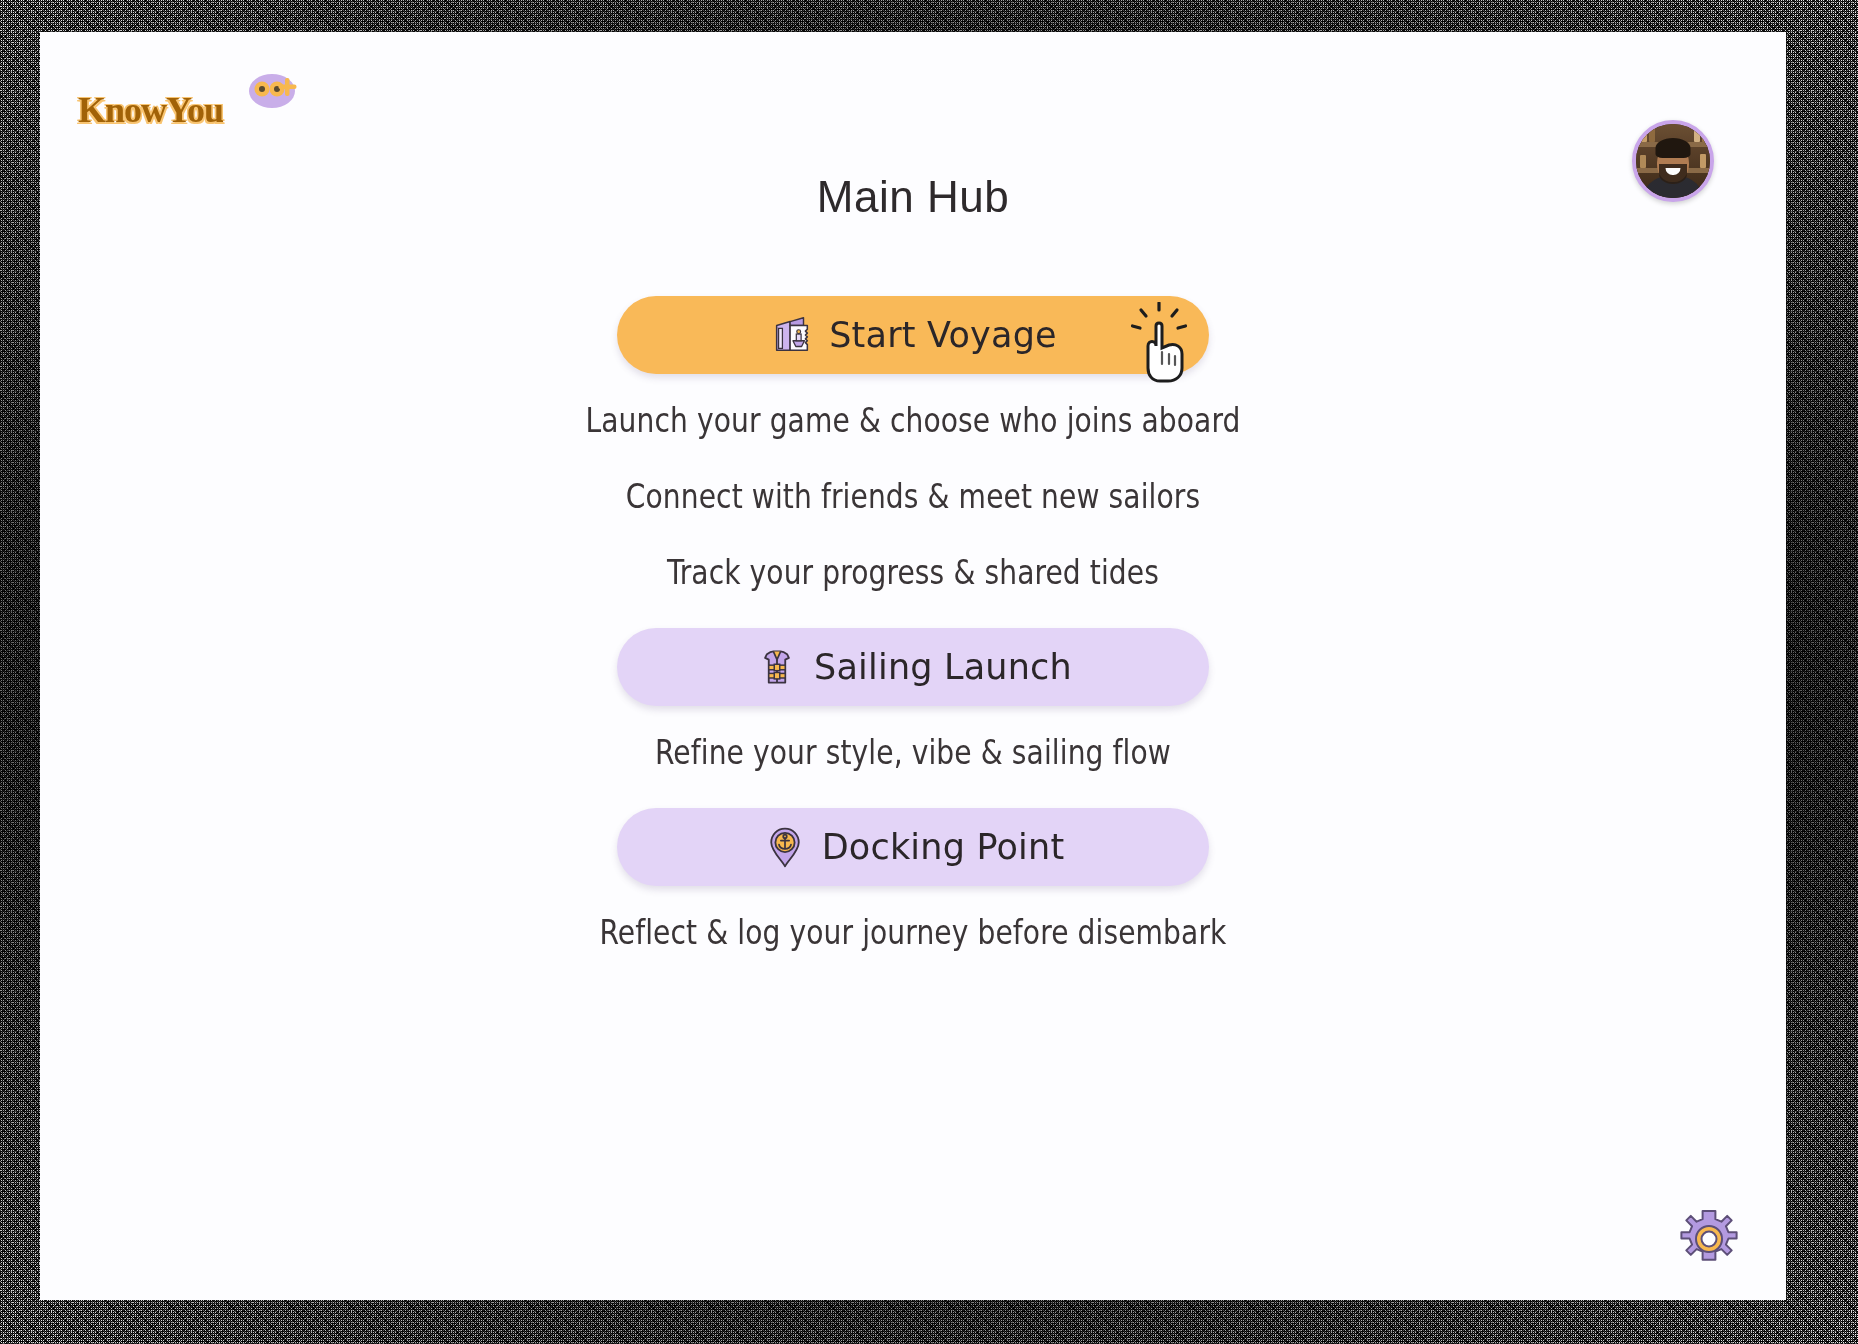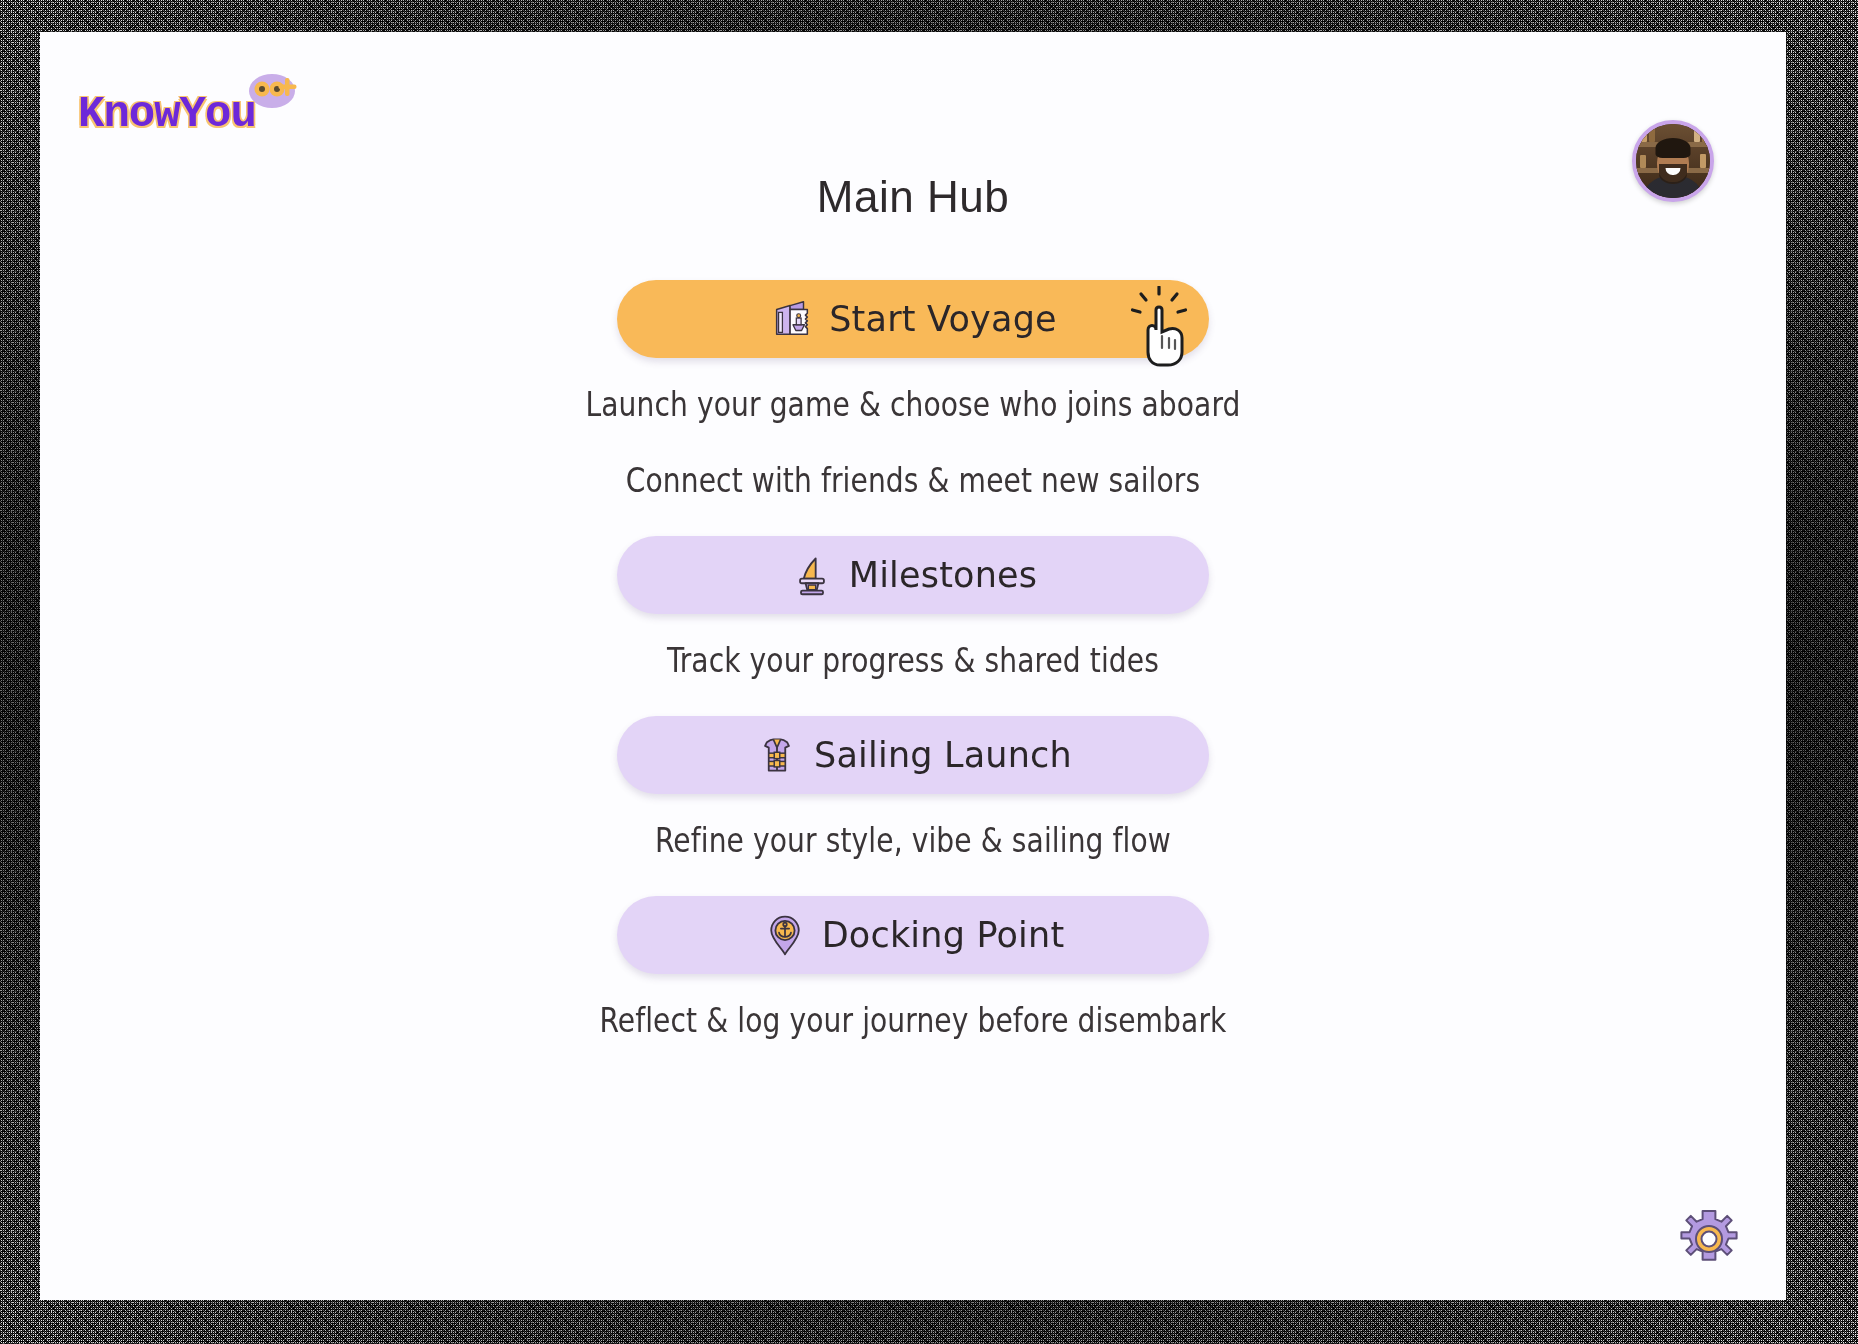--- a/index.html
+++ b/index.html
@@ -49,24 +49,24 @@
 
   
   #logo {
     position: absolute;
     left: 38px;
     top: 38px;
     width: 230px;
     height: 80px;
   }
   #logo-text {
-    font-family: Liberation Mono, monospace;
-    font-size: 44px;
+    font-family: Liberation Serif, serif;
+    font-size: 36px;
     font-weight: 700;
-    color: #6d28d9;
+    color: #a16207;
     letter-spacing: -1px;
     text-shadow:
        1.5px 1.5px 0 #f8c471,
       -1.5px 1.5px 0 #f8c471,
        1.5px -1.5px 0 #f8c471,
       -1.5px -1.5px 0 #f8c471;
     line-height: 1;
     position: absolute;
     top: 22px;
     left: 0;
@@ -165,21 +165,21 @@
   .menu-block { width: 100%; }
 
   .mbtn {
     position: relative;
     display: flex;
     align-items: center;
     justify-content: center;
     gap: 14px;
     width: 592px;
     height: 78px;
-    margin: 0 auto;
+    margin: 16px auto;
     border: none;
     border-radius: 44px;
     cursor: pointer;
     box-shadow: 0 4px 7px rgba(90,70,120,0.16);
     font-family: "DejaVu Sans", sans-serif;
   }
   .mbtn.primary { background: #f9b958; }
   .mbtn.secondary { background: #e3d4f7; }
 
   .mbtn-label {
@@ -295,32 +295,20 @@
           </svg>
         </button>
         <div class="msub">Launch your game &amp; choose who joins aboard</div>
       </div>
 
       <div class="menu-block">
         <div class="msub">Connect with friends &amp; meet new sailors</div>
       </div>
 
       <div class="menu-block">
-        <button class="mbtn secondary">
-          <span class="mbtn-icon">
-            <svg viewBox="0 0 48 48" width="44" height="44">
-              <path d="M28 6 L28 28 L15 28 Q18 16 28 6 Z" fill="#f7b84e" stroke="#3b3340" stroke-width="2" stroke-linejoin="round"></path>
-              <rect x="11" y="28" width="26" height="5" rx="2" fill="#e9d8f8" stroke="#3b3340" stroke-width="2"></rect>
-              <path d="M17 33 L31 33 L29 41 L19 41 Z" fill="#c3a6ea" stroke="#3b3340" stroke-width="2" stroke-linejoin="round"></path>
-              <rect x="20" y="35" width="8" height="5" fill="#f7b84e" stroke="#3b3340" stroke-width="1.5"></rect>
-              <rect x="12" y="41" width="24" height="4" rx="1.5" fill="#c3a6ea" stroke="#3b3340" stroke-width="2"></rect>
-            </svg>
-          </span>
-          <span class="mbtn-label">Milestones</span>
-        </button>
         <div class="msub">Track your progress &amp; shared tides</div>
       </div>
 
       <div class="menu-block">
         <button class="mbtn secondary">
           <span class="mbtn-icon">
             <svg viewBox="0 0 48 48" width="44" height="44">
               <path d="M13 10 Q17 7 20 7 L28 7 Q31 7 35 10 L37 14 L33 16 L33 41 L15 41 L15 16 L11 14 Z" fill="#c3a6ea" stroke="#3b3340" stroke-width="2" stroke-linejoin="round"></path>
               <path d="M20 7 L24 16 L28 7" fill="#f7b84e" stroke="#3b3340" stroke-width="1.8" stroke-linejoin="round"></path>
               <line x1="24" y1="16" x2="24" y2="41" stroke="#3b3340" stroke-width="2"></line>

